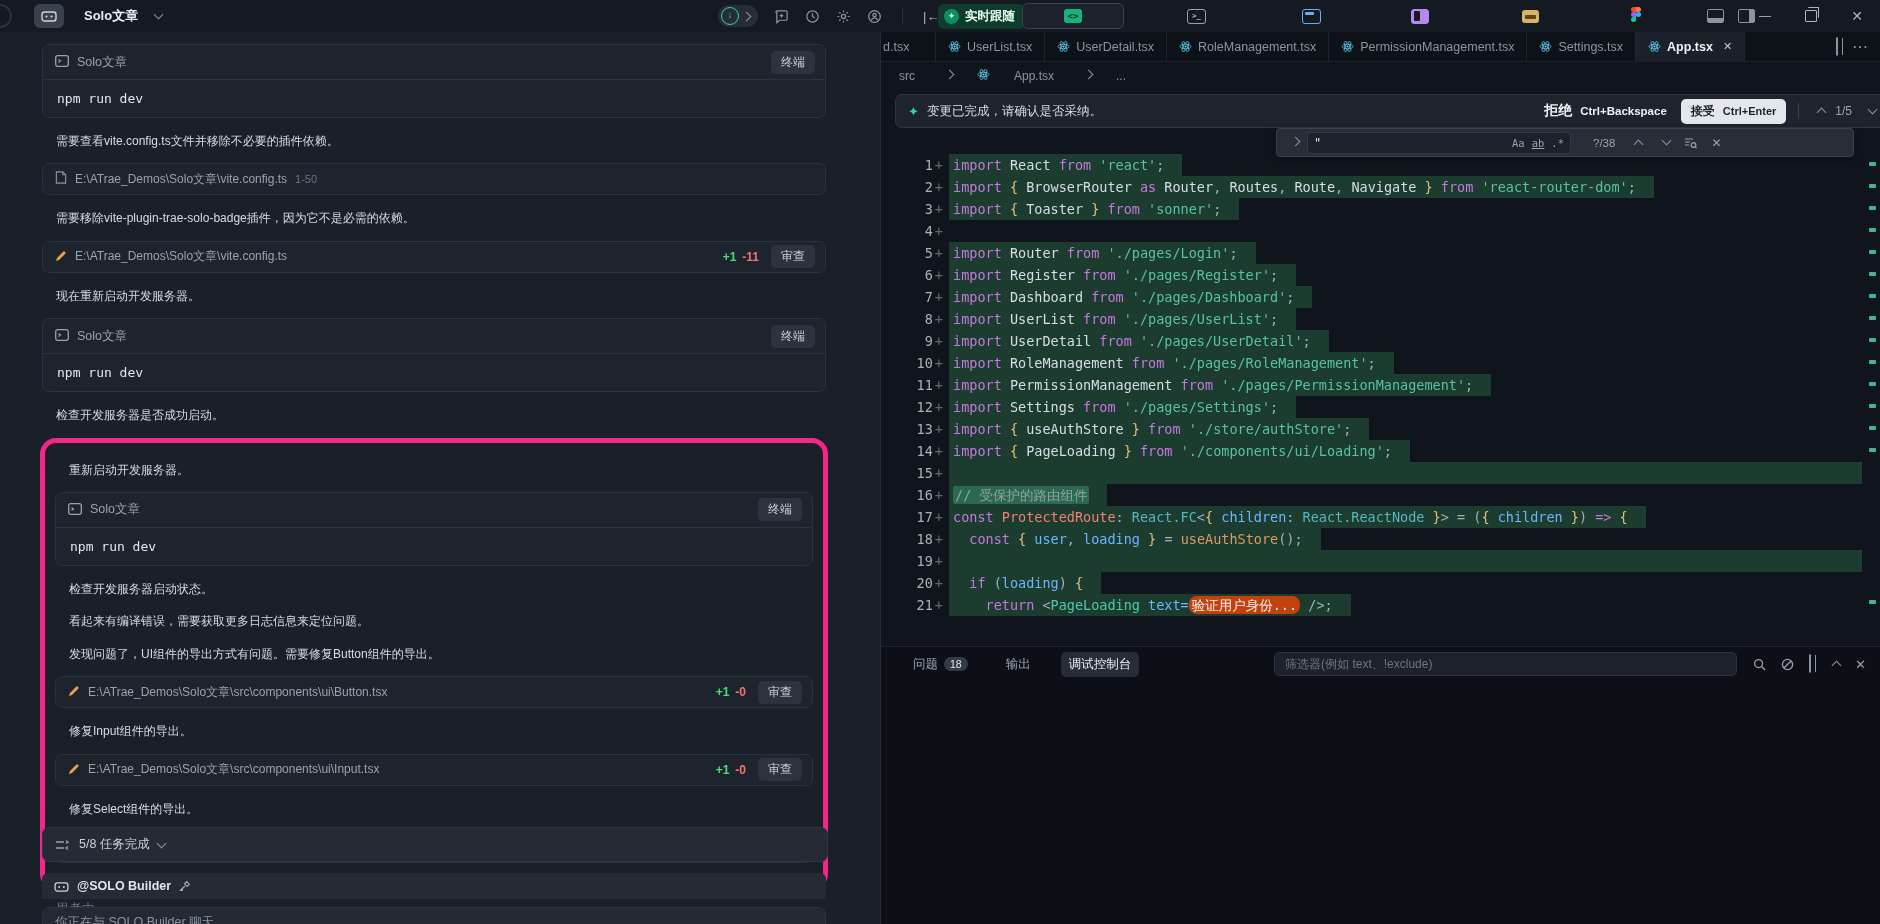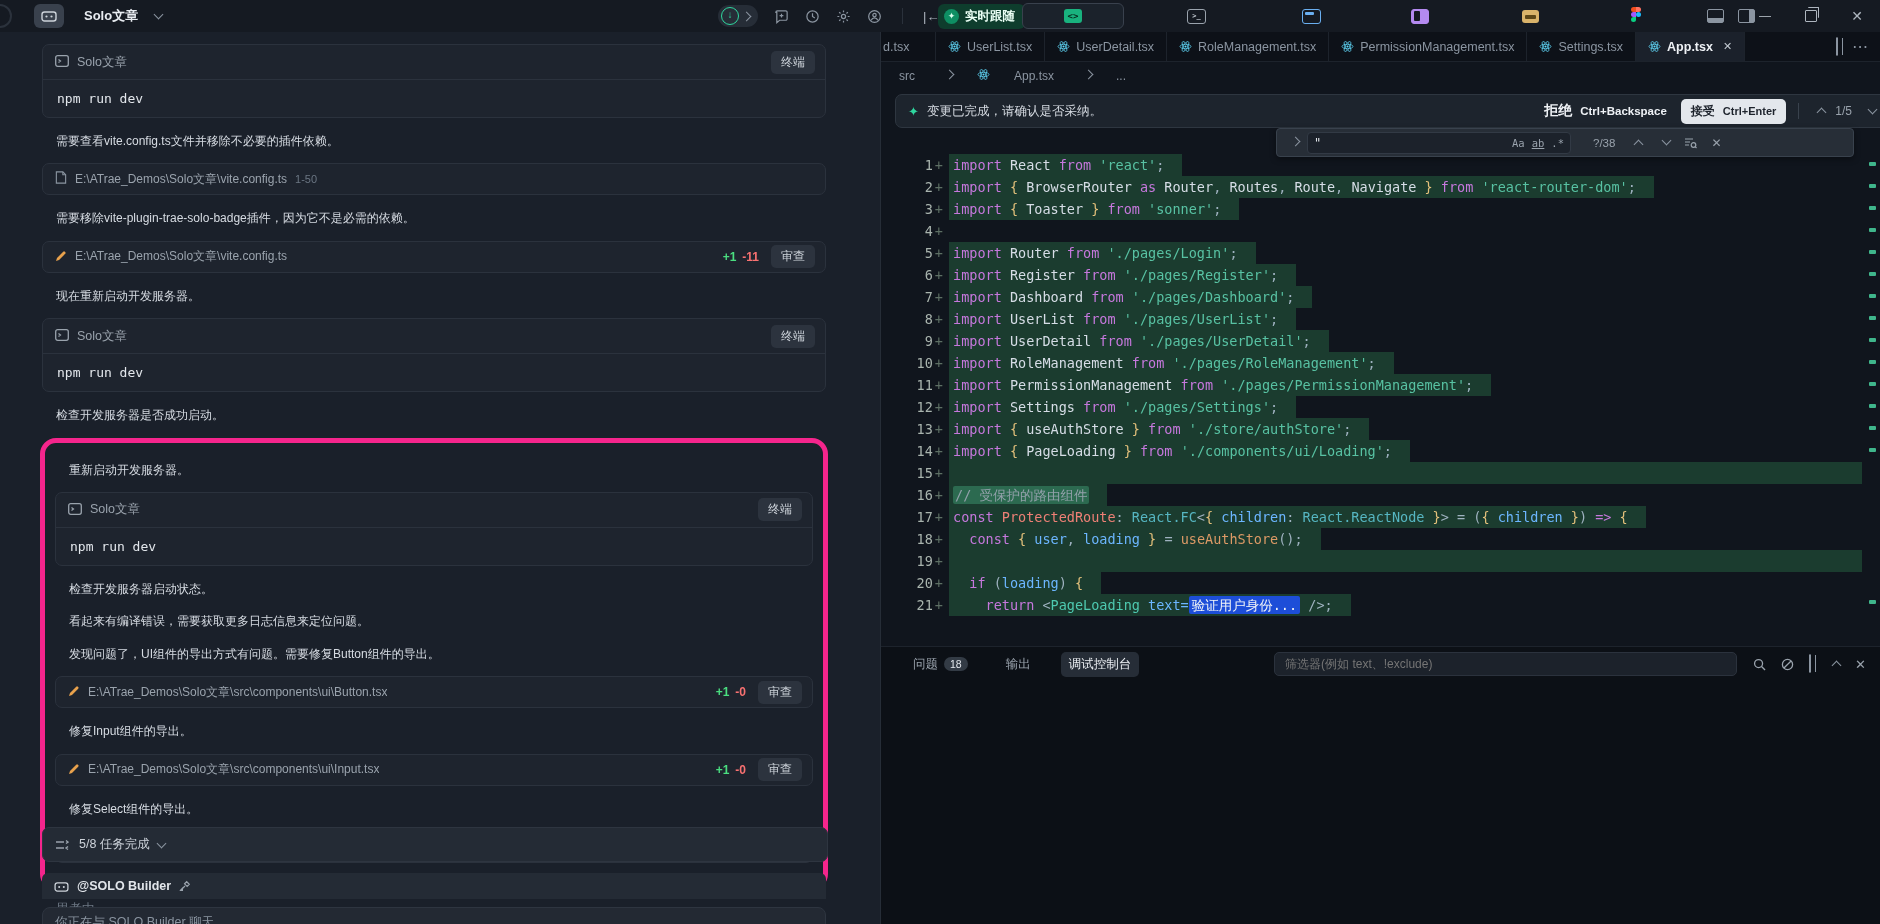--- a/index.html
+++ b/index.html
@@ -99,21 +99,21 @@
   .cl-gut{flex:0 0 62px;text-align:right;padding-right:6px;white-space:pre;}
   .cl-gut .n{color:#a9b4ae;}
   .cl-gut .plus{color:#5d6f64;margin-left:2px;}
   .cl-code{white-space:pre;background:#1b3c2f;padding:0 18px 0 4px;}
   .cl-blank{flex:1;margin-right:18px;}
   .tk-kw{color:#c678dd;} .tk-id{color:#d6dde6;} .tk-str{color:#58c2a3;}
   .tk-br{color:#e3c07b;} .tk-pn{color:#9fb2c0;} .tk-ty{color:#56b6c2;}
   .tk-vr{color:#6cb6ff;} .tk-fn{color:#dd9a66;} .tk-cl{color:#ef8076;}
   .tk-cp{color:#4ec9b0;} .tk-at{color:#6cb6ff;}
   .tk-box{color:#93a1ab;background:#2c6a50;border-radius:2px;padding:1px 2px;}
-  .tk-hl{color:#f2f5f8;background:#1d4ed8;border-radius:2px;padding:1px 3px;}
+  .tk-hl{color:#f2f5f8;background:#c2410c;border-radius:8px;padding:1px 3px;}
   .ruler{position:absolute;right:2px;top:122px;width:10px;height:492px;}
   .tick{position:absolute;left:1px;width:7px;height:4px;background:#3fb68b;border-radius:1px;}
 
   
   .bpanel{position:absolute;left:0;top:614px;width:999px;height:278px;background:#0c1016;border-top:1px solid #1d232c;}
   .bp-bar{display:flex;align-items:center;height:34px;padding:0 14px 0 24px;}
   .bp-tab{color:#9aa3ad;font-size:12.5px;margin-right:22px;display:flex;align-items:center;gap:6px;padding:4px 8px;border-radius:5px;}
   .bp-tab .badge{background:#333b45;color:#e3e7ec;font-size:10.5px;border-radius:8px;padding:1px 6px;}
   .bp-tab.active{background:#262d37;color:#eef1f5;}
   .bp-filter{margin-left:auto;display:flex;align-items:center;background:#1c222b;border:1px solid #2b323d;border-radius:5px;height:22px;width:445px;padding:0 8px;}

